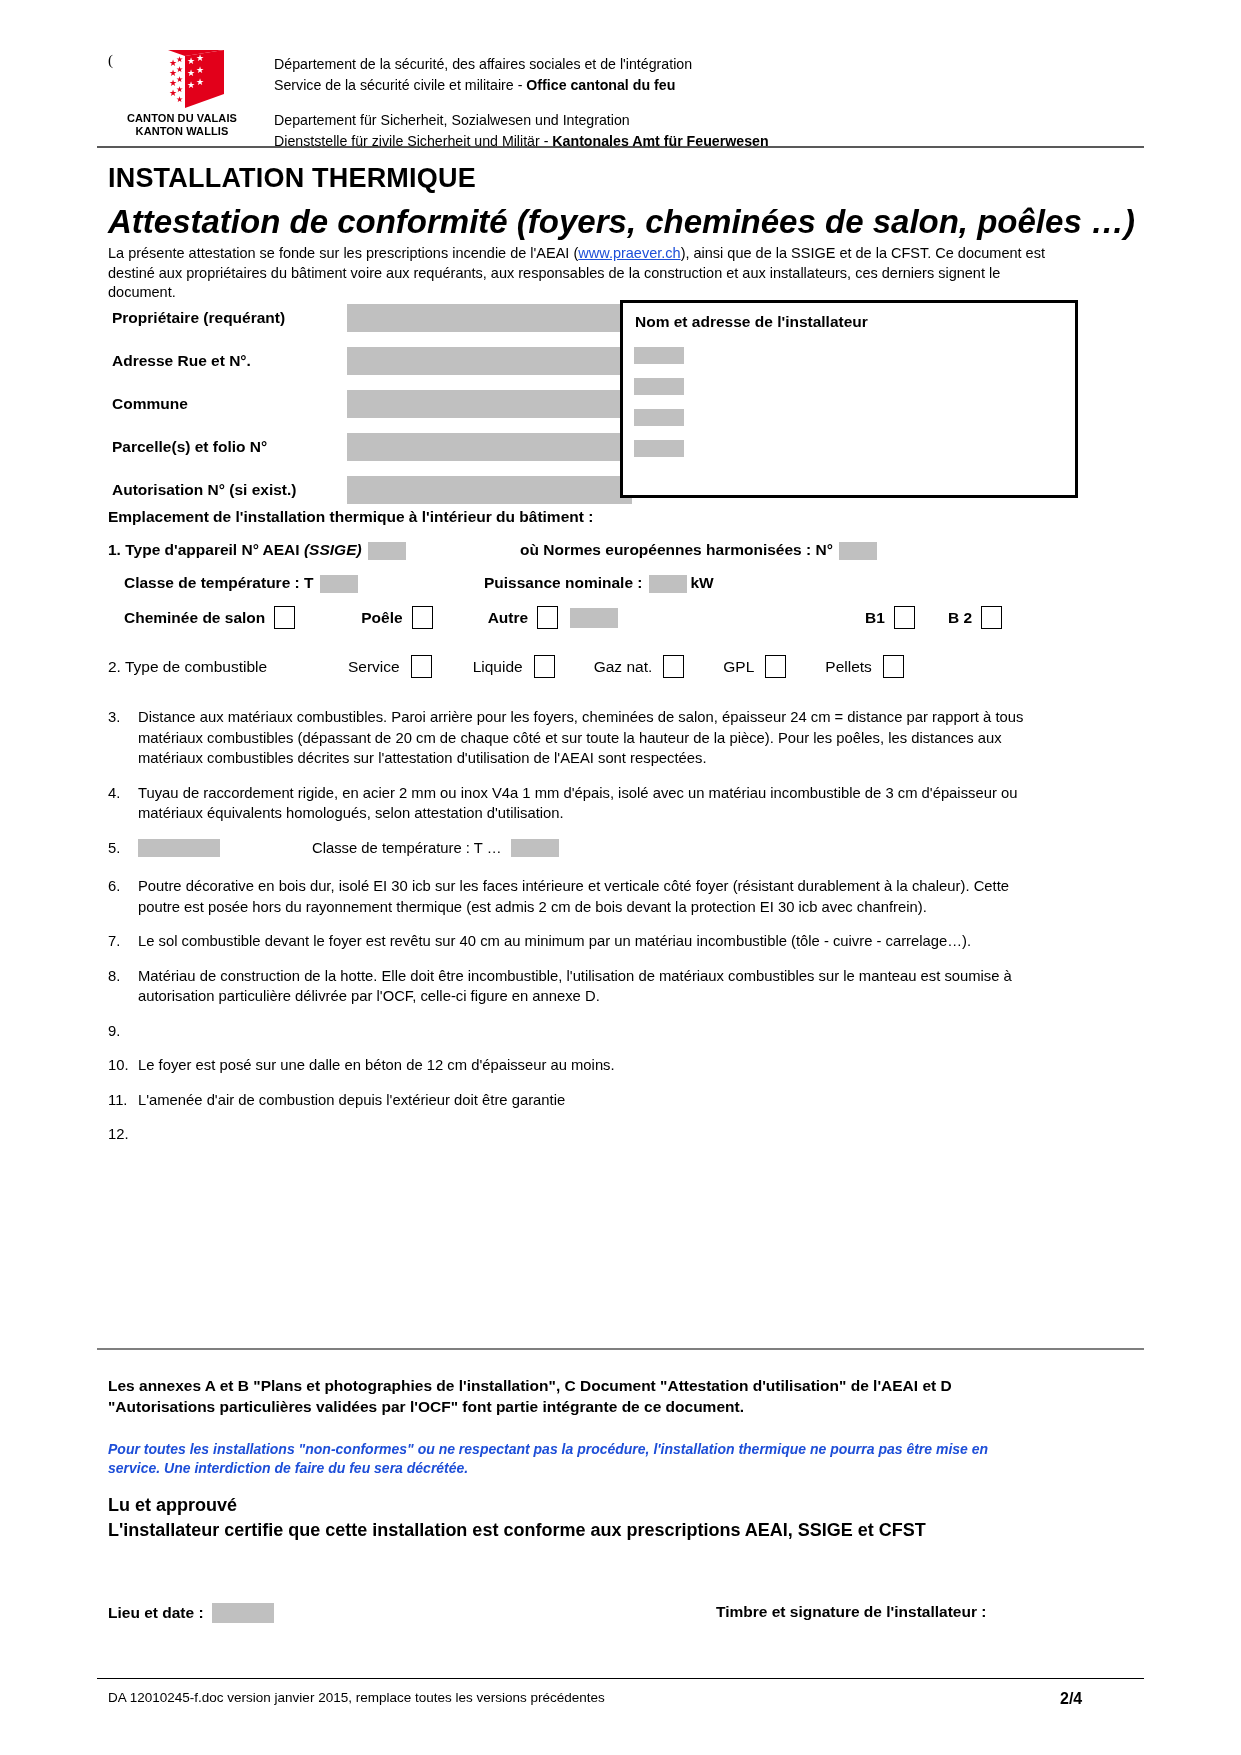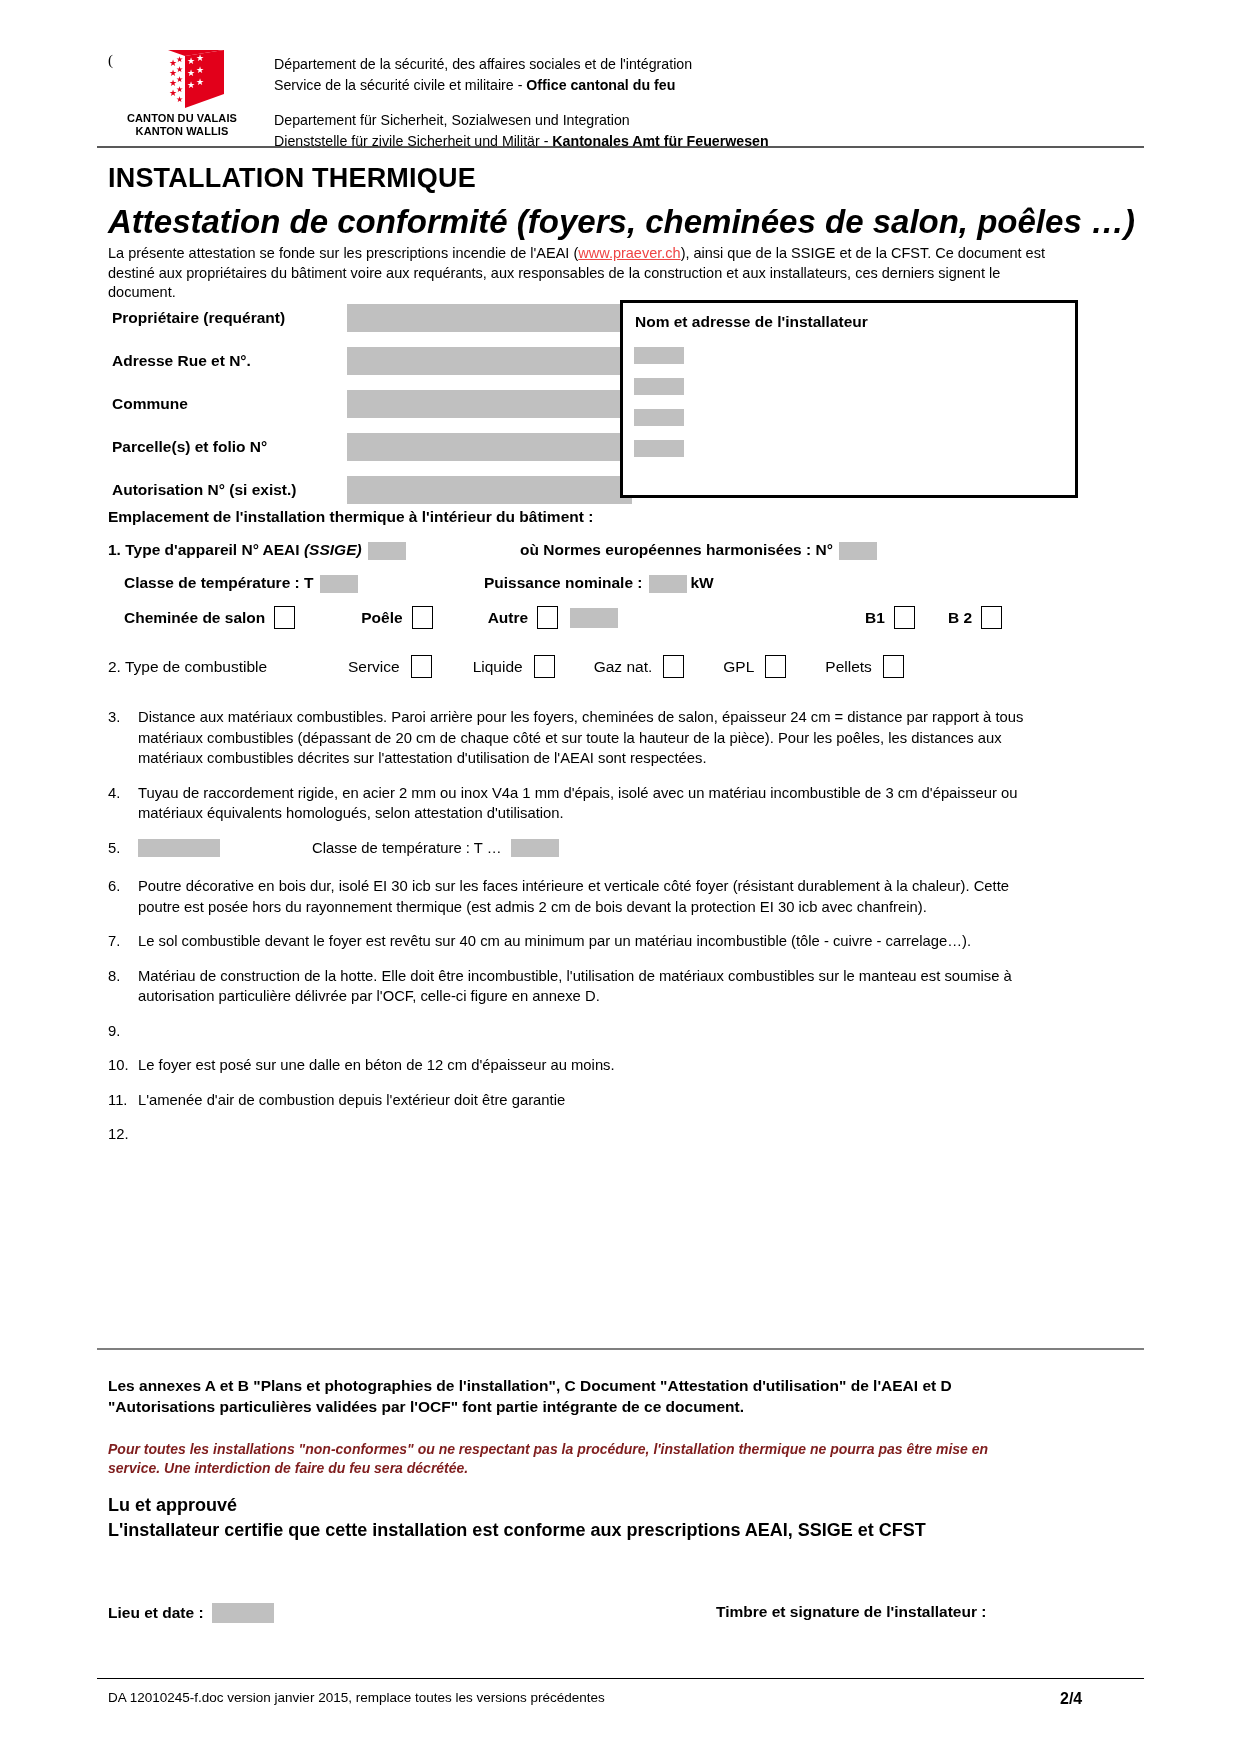--- a/index.html
+++ b/index.html
@@ -56,21 +56,21 @@
   }
   .title2 {
     position: absolute; left: 108px; top: 203px;
     font-size: 33px; font-weight: bold; font-style: italic;
   }
 
   .intro {
     position: absolute; left: 108px; top: 244px; width: 946px;
     font-size: 14.5px; line-height: 19.5px; text-align: left;
   }
-  .intro a { color: #ef4444; text-decoration: underline; }
+  .intro a { color: #1d4ed8; text-decoration: underline; }
 
   
   .form-left { position: absolute; left: 112px; top: 303px; width: 520px; }
   .form-row {
     display: flex; align-items: center; height: 30px; margin-bottom: 13px; gap: 35px;
   }
   .form-label {
     width: 210px; font-size: 15.5px; font-weight: bold; white-space: nowrap;
   }
   .field-grey { background: #c0c0c0; height: 28px; }
@@ -133,21 +133,21 @@
   .li-inline-grey { display: inline-block; width: 82px; height: 18px; background: #c0c0c0; vertical-align: middle; }
   .li-inline-grey.sm { width: 48px; }
   .row5 { display: flex; align-items: center; }
   .row5 .part-a { width: 520px; }
   .row5 .part-b { margin-left: 0px; }
 
   
   .hr-bottom { position: absolute; left: 97px; top: 1348px; width: 1047px; height: 2px; background: #7f7f7f; }
 
   .annex { position: absolute; left: 108px; top: 1375px; width: 946px; font-size: 15.5px; font-weight: bold; line-height: 21px; }
-  .warn { position: absolute; left: 108px; top: 1440px; width: 946px; font-size: 14px; font-weight: bold; font-style: italic; color: #7f1d1d; line-height: 19px; }
+  .warn { position: absolute; left: 108px; top: 1440px; width: 946px; font-size: 14px; font-weight: bold; font-style: italic; color: #1d4ed8; line-height: 19px; }
   .certif { position: absolute; left: 108px; top: 1493px; width: 946px; font-size: 18px; font-weight: bold; line-height: 25px; }
 
   .lieu { position: absolute; left: 108px; top: 1603px; font-size: 15.5px; font-weight: bold; display: flex; align-items: center; }
   .lieu .bx { display: inline-block; width: 62px; height: 20px; background: #c0c0c0; margin-left: 8px; }
   .timbre { position: absolute; left: 716px; top: 1603px; font-size: 15.5px; font-weight: bold; }
 
   .hr-foot { position: absolute; left: 97px; top: 1678px; width: 1047px; height: 1px; background: #000; }
   .foot-left { position: absolute; left: 108px; top: 1690px; font-size: 13.5px; }
   .foot-right { position: absolute; left: 1060px; top: 1690px; font-size: 16px; font-weight: bold; }
 </style>

